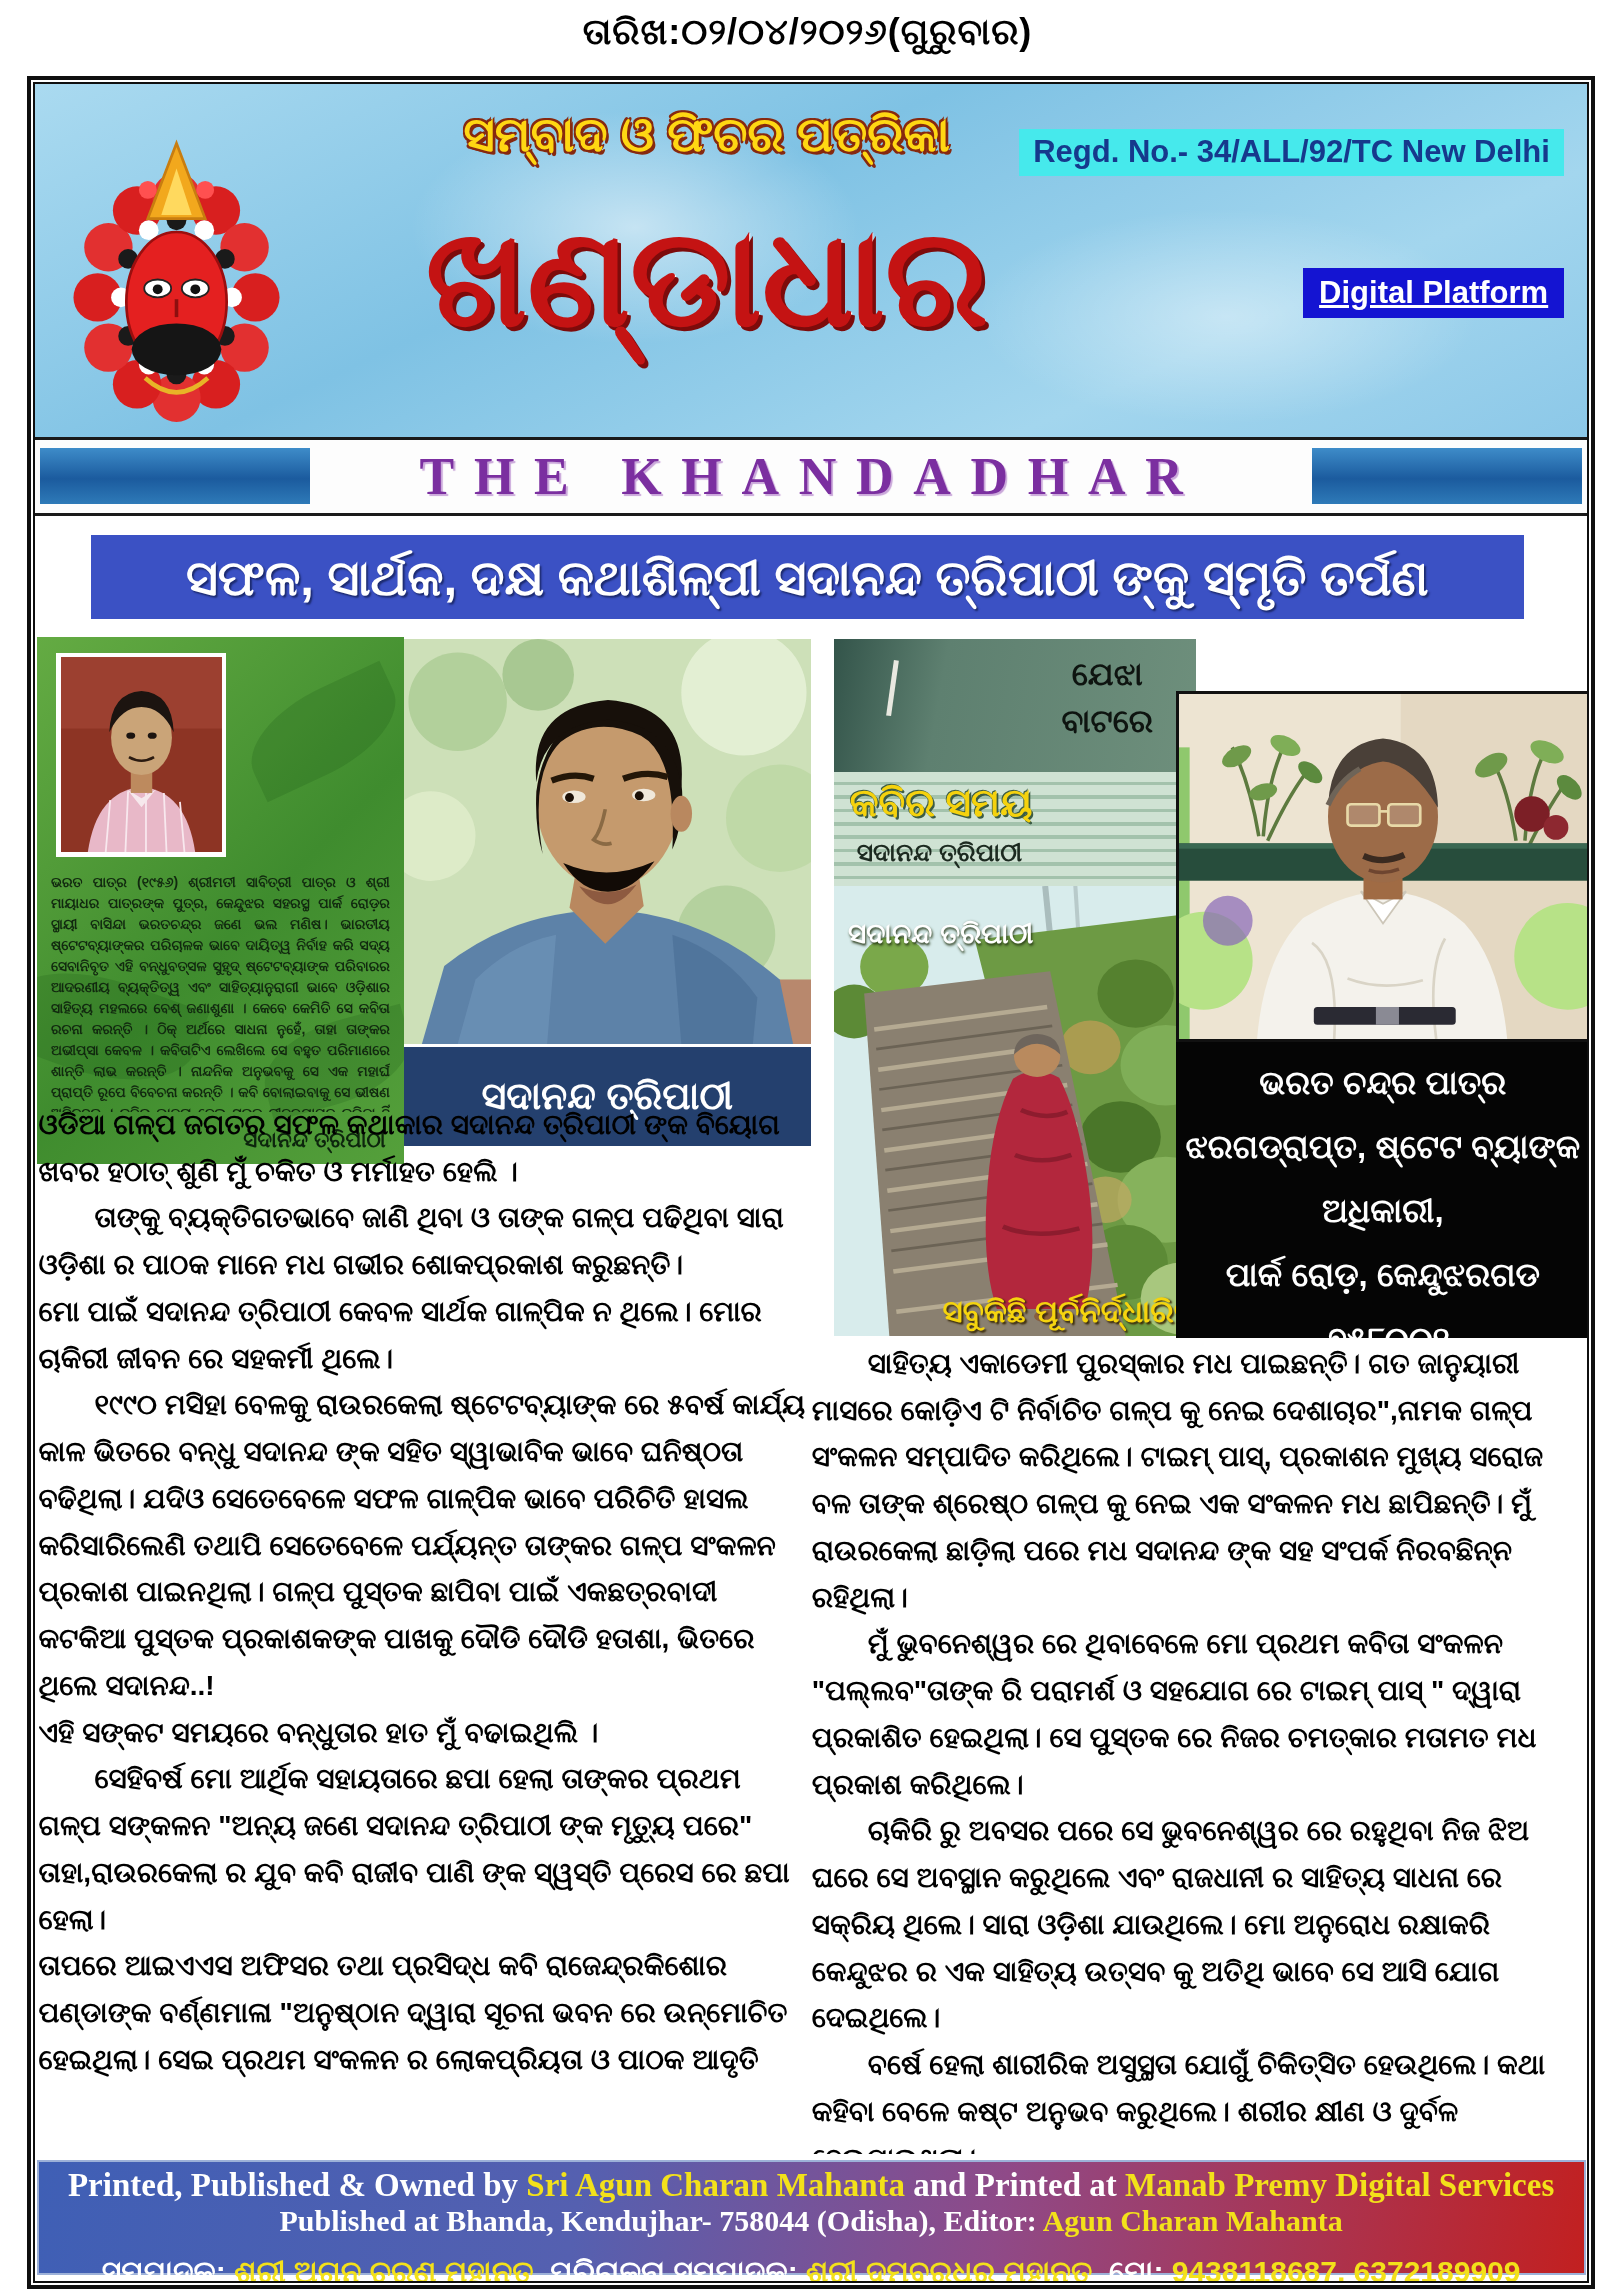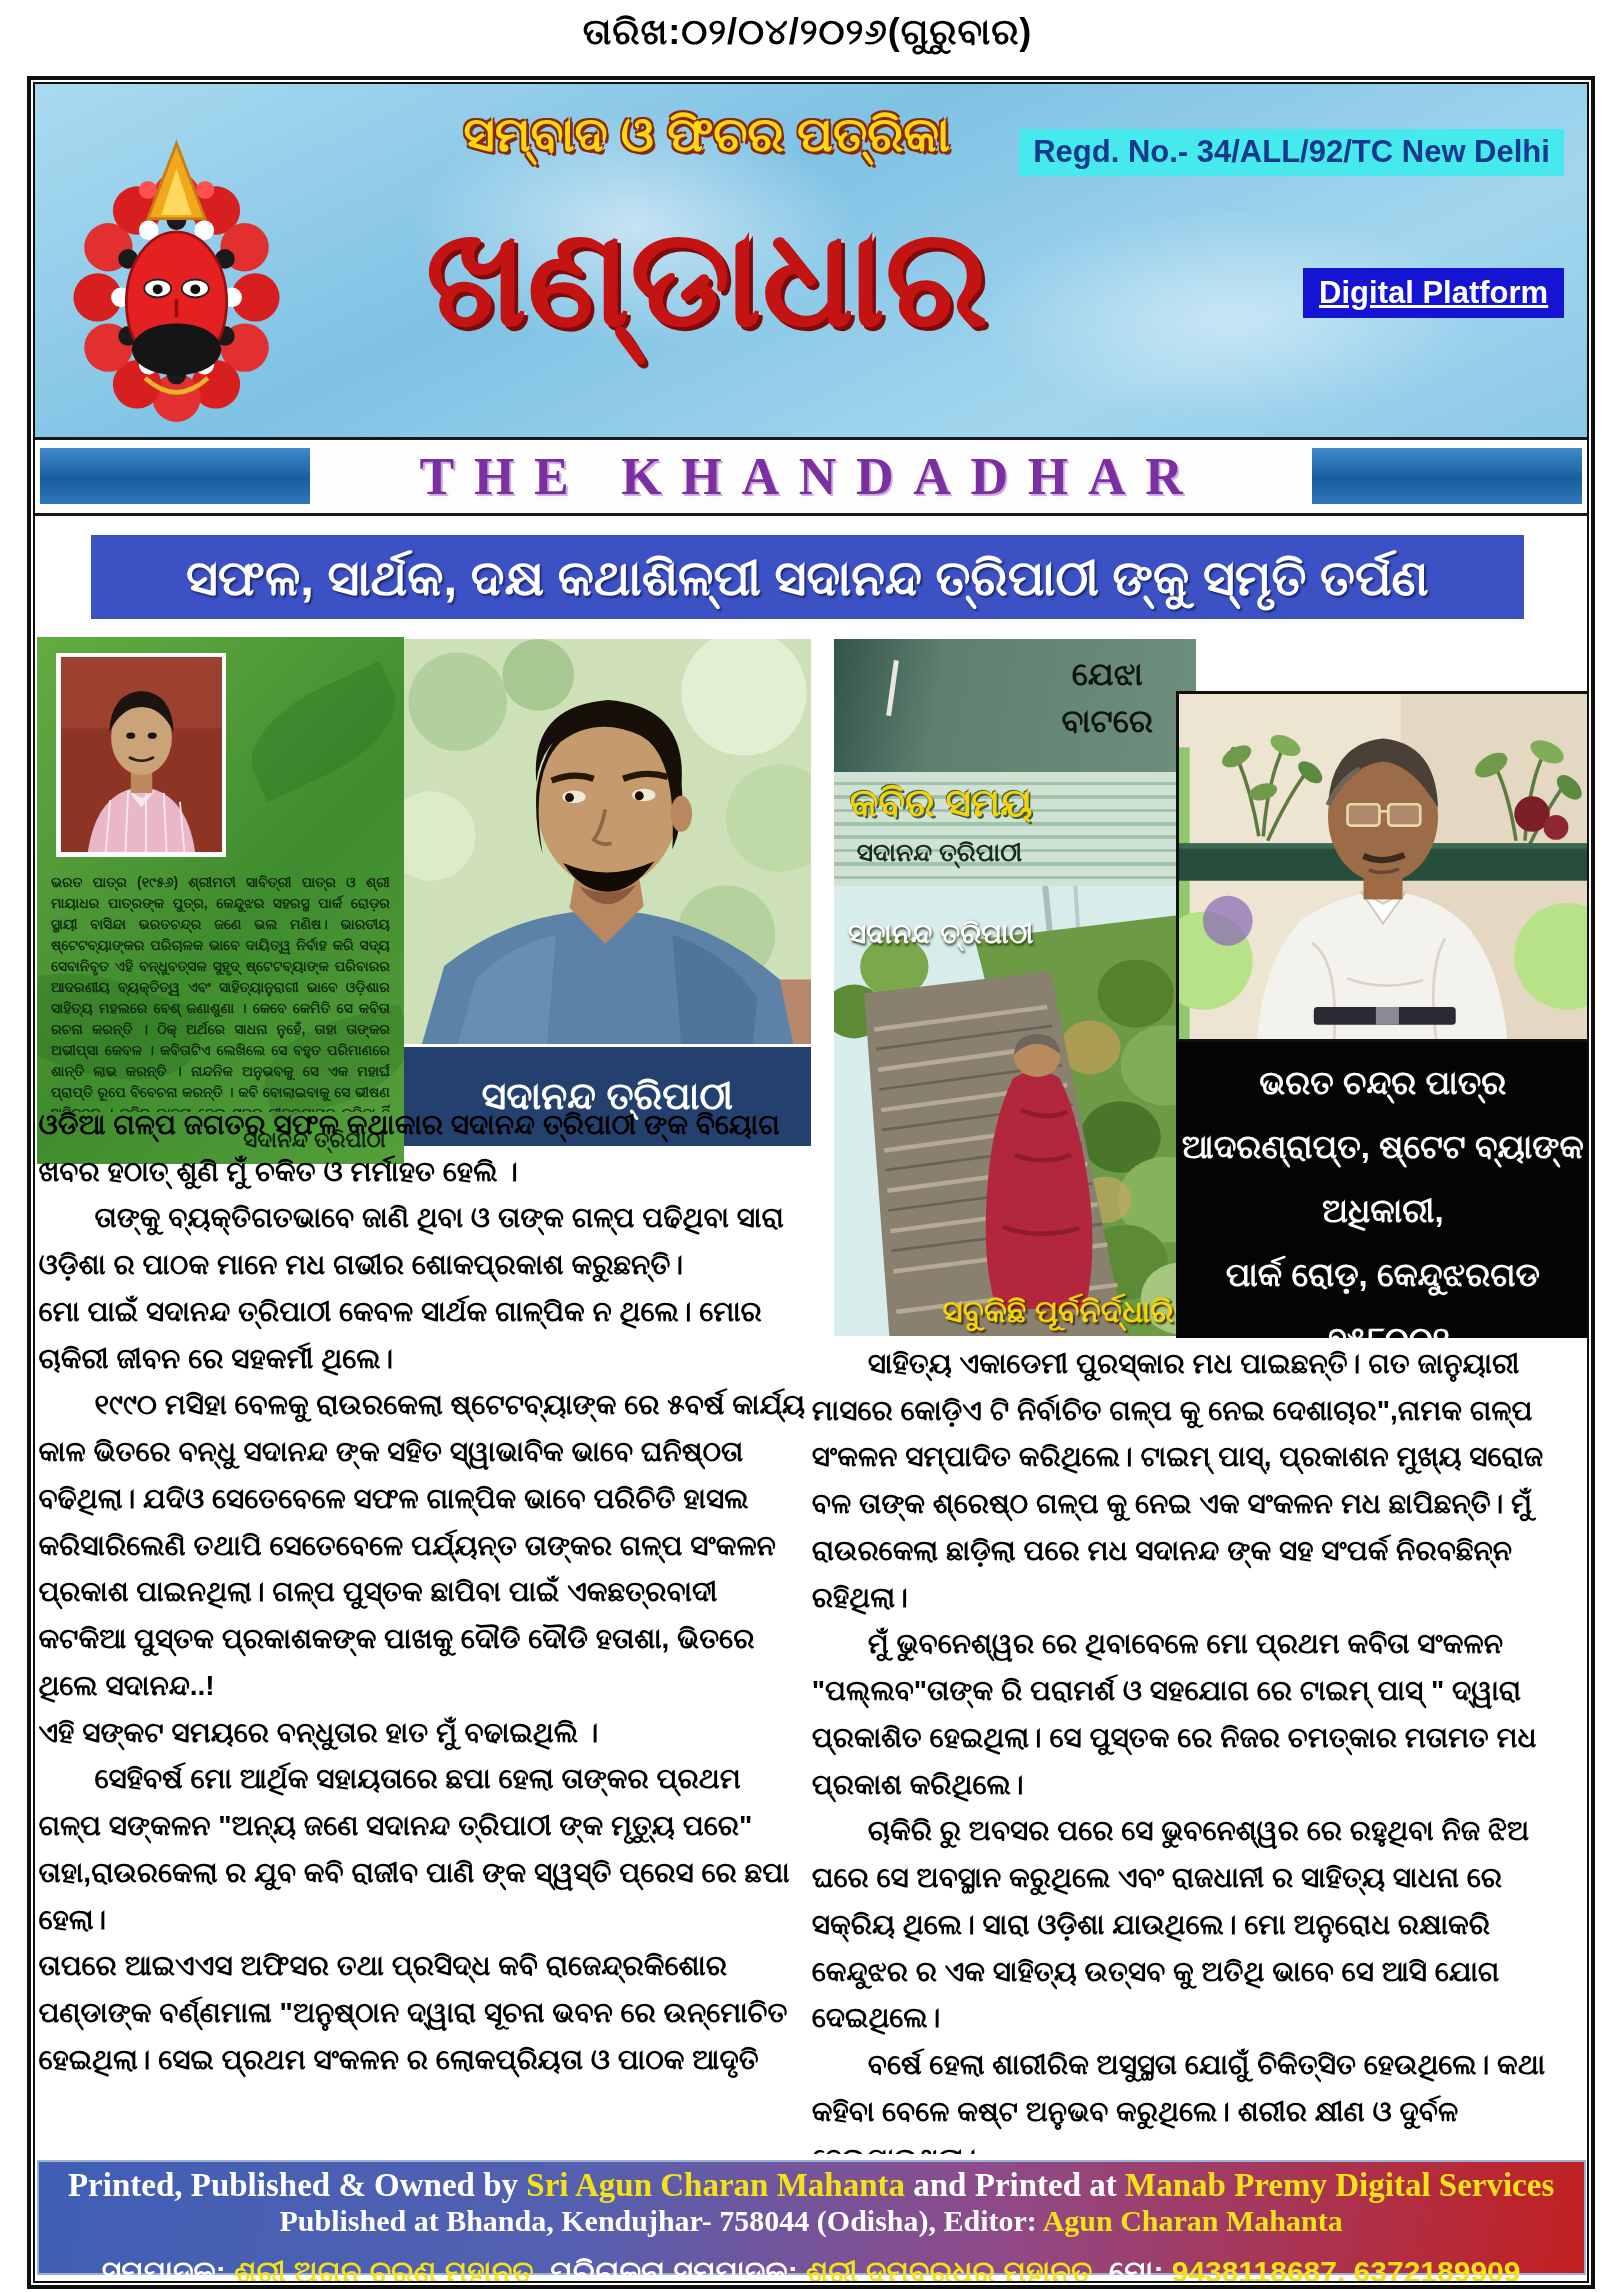--- a/index.html
+++ b/index.html
@@ -337,21 +337,21 @@
               <rect x="236" y="124" width="36" height="24" rx="4" fill="rgba(255,255,255,0.2)" stroke="#e8d9a8" stroke-width="3"></rect>
               <line x1="226" y1="132" x2="236" y2="132" stroke="#e8d9a8" stroke-width="3"></line>
               <path d="M208,182 Q230,192 254,181" stroke="#3a2a20" stroke-width="7" fill="none"></path>
               <path d="M214,198 Q230,204 248,197" stroke="#6e4530" stroke-width="4" fill="none"></path>
               <rect x="152" y="352" width="160" height="20" rx="4" fill="#2a2a33"></rect>
               <rect x="222" y="352" width="26" height="20" fill="#8a8a94"></rect>
             </svg>
           </div>
           <div class="bcp-caption">
             <div>ଭରତ ଚନ୍ଦ୍ର ପାତ୍ର</div>
-            <div>ଆଦରଣ୍ରାପ୍ତ, ଷ୍ଟେଟ ବ୍ୟାଙ୍କ ଅଧିକାରୀ,</div>
+            <div>ଝରଗଡ୍ରାପ୍ତ, ଷ୍ଟେଟ ବ୍ୟାଙ୍କ ଅଧିକାରୀ,</div>
             <div>ପାର୍କ ରୋଡ଼, କେନ୍ଦୁଝରଗଡ -୭୫୮୦୦୧</div>
             <div>ମୋବାଇଲ: 94371 19735</div>
           </div>
         </div>
 
         <div class="col col-left">
           <p>ଓଡିଆ ଗଳ୍ପ ଜଗତର ସଫଳ କଥାକାର ସଦାନନ୍ଦ ତ୍ରିପାଠୀ ଙ୍କ ବିୟୋଗ ଖବର ହଠାତ୍ ଶୁଣି ମୁଁ ଚକିତ ଓ ମର୍ମାହତ ହେଲି ।</p>
           <p class="indent">ତାଙ୍କୁ ବ୍ୟକ୍ତିଗତଭାବେ ଜାଣି ଥିବା ଓ ତାଙ୍କ ଗଳ୍ପ ପଢିଥିବା ସାରା ଓଡ଼ିଶା ର ପାଠକ ମାନେ ମଧ ଗଭୀର ଶୋକପ୍ରକାଶ କରୁଛନ୍ତି।</p>
           <p>ମୋ ପାଇଁ ସଦାନନ୍ଦ ତ୍ରିପାଠୀ କେବଳ ସାର୍ଥକ ଗାଳ୍ପିକ ନ ଥିଲେ। ମୋର ଚାକିରୀ ଜୀବନ ରେ ସହକର୍ମୀ ଥିଲେ।</p>
           <p class="indent">୧୯୯୦ ମସିହା ବେଳକୁ ରାଉରକେଲା ଷ୍ଟେଟବ୍ୟାଙ୍କ ରେ  ୫ବର୍ଷ କାର୍ଯ୍ୟ କାଳ ଭିତରେ ବନ୍ଧୁ ସଦାନନ୍ଦ ଙ୍କ ସହିତ ସ୍ୱାଭାବିକ ଭାବେ ଘନିଷ୍ଠତା ବଢିଥିଲା। ଯଦିଓ ସେତେବେଳେ ସଫଳ ଗାଳ୍ପିକ ଭାବେ ପରିଚିତି ହାସଲ କରିସାରିଲେଣି ତଥାପି ସେତେବେଳେ ପର୍ଯ୍ୟନ୍ତ ତାଙ୍କର ଗଳ୍ପ ସଂକଳନ ପ୍ରକାଶ ପାଇନଥିଲା।   ଗଳ୍ପ ପୁସ୍ତକ ଛାପିବା ପାଇଁ ଏକଛତ୍ରବାଦୀ କଟକିଆ ପୁସ୍ତକ ପ୍ରକାଶକଙ୍କ ପାଖକୁ ଦୌଡି ଦୌଡି ହତାଶା, ଭିତରେ ଥିଲେ ସଦାନନ୍ଦ..!</p>

